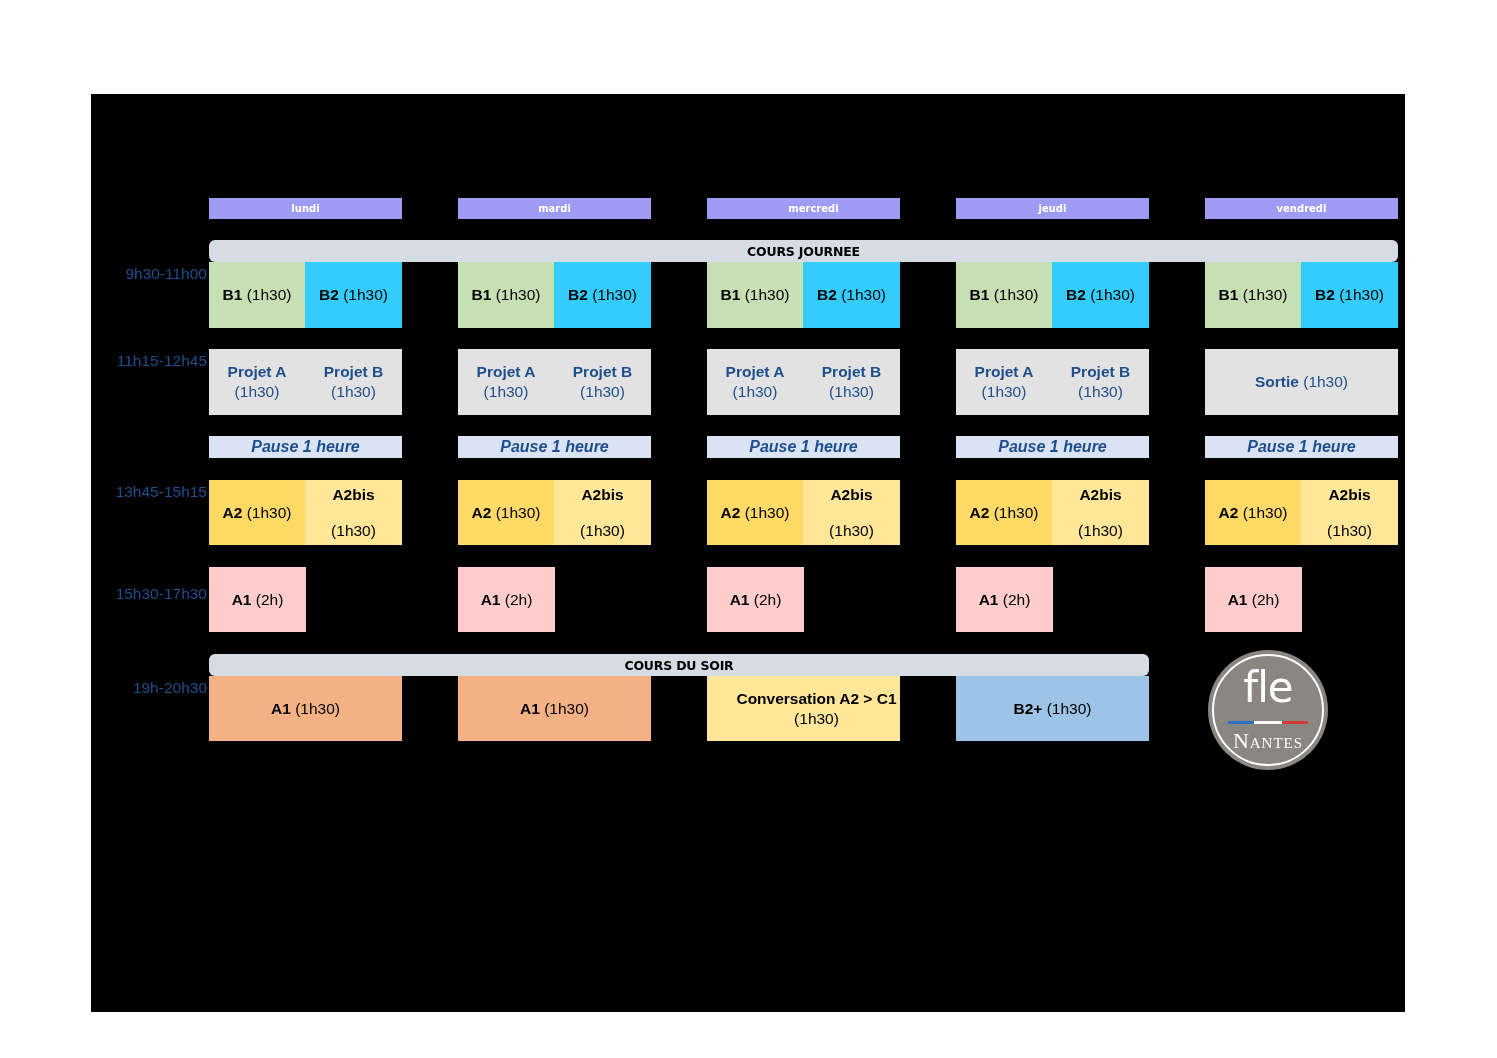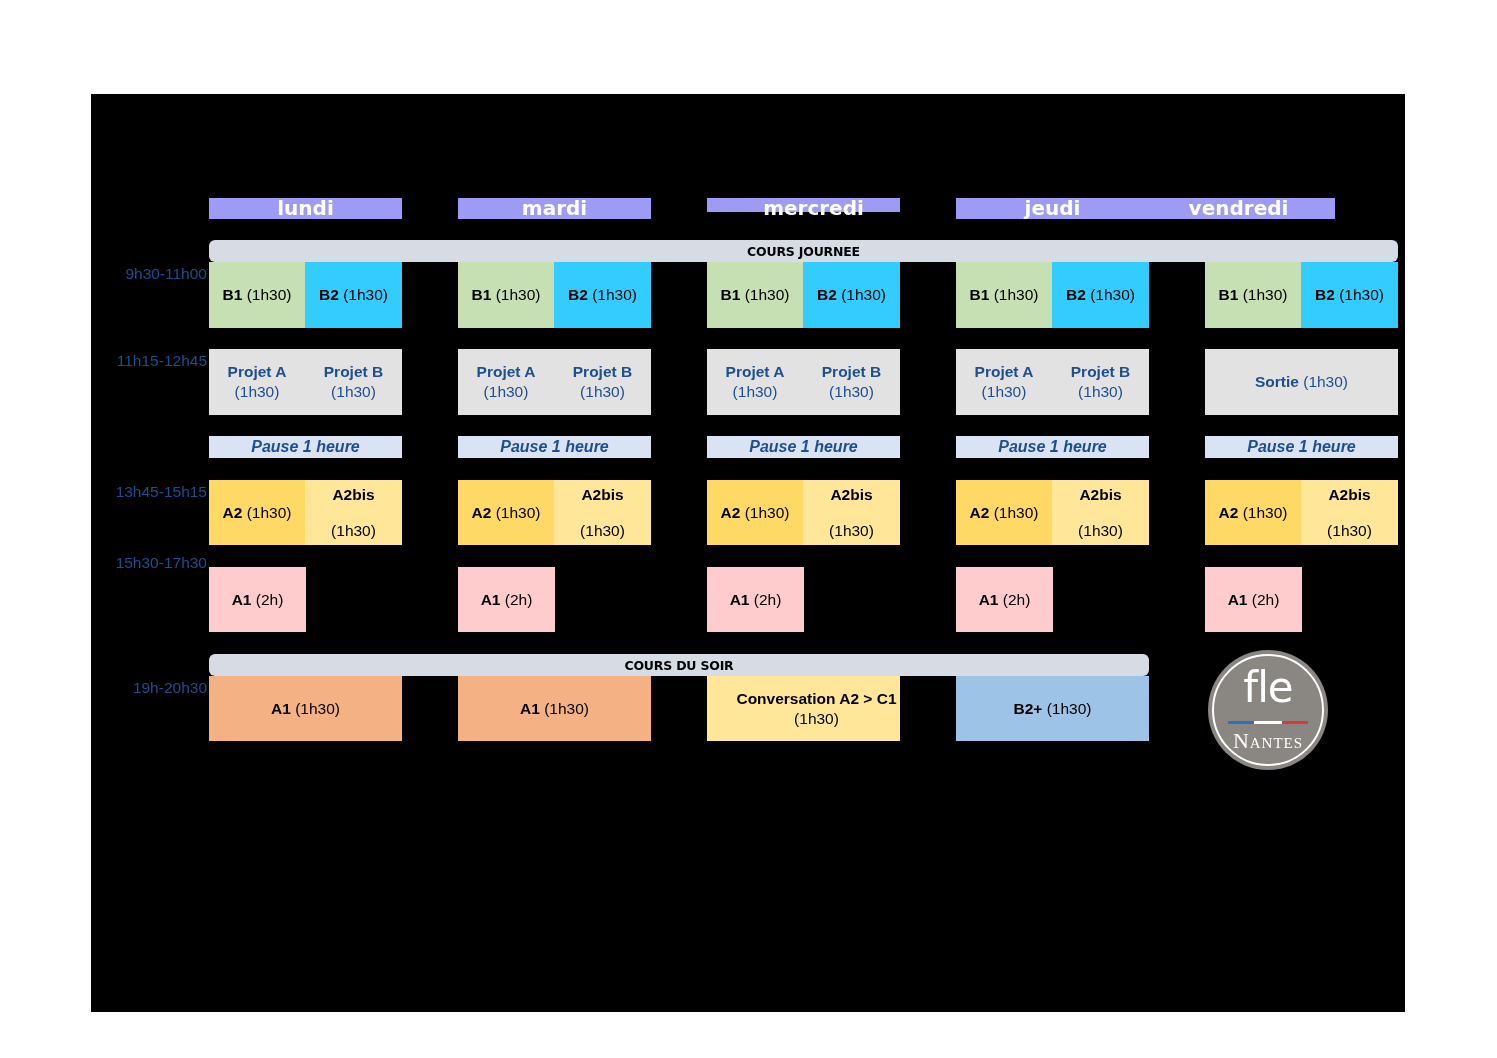--- a/index.html
+++ b/index.html
@@ -1,21 +1,21 @@
 <!DOCTYPE html>
 <html><head>
   <meta charset="utf-8">
   <style>
     html, body { margin:0; padding:0; }
     body { width:1497px; height:1058px; background:#ffffff; position:relative; overflow:hidden;
            font-family:"Liberation Sans", sans-serif; }
     .page { position:absolute; left:91px; top:94px; width:1314px; height:918px; background:#000000; }
     .abs { position:absolute; box-sizing:border-box; }
     .dayhdr { height:21px; background:#9d9bf3; color:#ffffff; font-family:"DejaVu Sans", sans-serif;
-              font-weight:bold; font-size:20px; text-align:center; line-height:21px; }
+              font-weight:bold; font-size:10px; text-align:center; line-height:21px; }
     .bar { height:22px; background:#d6dce4; color:#000; font-family:"DejaVu Sans", sans-serif;
            font-weight:bold; font-size:12.5px; text-align:center; line-height:23px; letter-spacing:-0.2px;border-radius:6px; }
     .time { width:120px; text-align:right; color:#1f4e8c; font-size:15.5px; line-height:18px; }
     .cell { display:flex; flex-direction:column; align-items:center; justify-content:center;
             text-align:center; font-size:15.5px; line-height:20px; color:#000; }
     .cell b { font-weight:bold; }
     .blue { color:#1f4e8c; }
     .c-b1 { background:#c6dfb3; }
     .c-b2 { background:#33ccff; }
     .c-proj { background:#e2e2e2; }
@@ -38,21 +38,21 @@
   </style>
 </head>
 <body>
 
 <div class="page"></div>
 
 <div id="grid">
     <div class="abs time" style="left: 87px; top: 265px; width: 120px;">9h30-11h00</div>
     <div class="abs time" style="left: 87px; top: 352px; width: 120px;">11h15-12h45</div>
     <div class="abs time" style="left: 87px; top: 483px; width: 120px;">13h45-15h15</div>
-    <div class="abs time" style="left: 87px; top: 554px; width: 120px;">15h30-17h30</div>
+    <div class="abs time" style="left: 87px; top: 585px; width: 120px;">15h30-17h30</div>
     <div class="abs time" style="left: 87px; top: 679px; width: 120px;">19h-20h30</div>
     <div class="abs bar" style="left: 209px; top: 240px; width: 1189px; height: 22px;">COURS JOURNEE</div>
     <div class="abs bar" style="left: 209px; top: 654px; width: 940px; height: 22px;">COURS DU SOIR</div>
     <div class="abs dayhdr" style="left: 209px; top: 198px; width: 193px; height: 21px;">lundi</div>
     <div class="abs cell c-b1" style="left: 209px; top: 262px; width: 96px; height: 66px;">
       <div><b>B1</b> <span>(1h30)</span></div>
     </div>
     <div class="abs cell c-b2" style="left: 305px; top: 262px; width: 97px; height: 66px;">
       <div><b>B2</b> <span>(1h30)</span></div>
     </div>
@@ -100,21 +100,21 @@
     <div class="abs cell c-a2bis" style="left: 554px; top: 480px; width: 97px; height: 65px;">
       <div><b>A2bis</b></div>
       <div><span>(1h30)</span></div>
     </div>
     <div class="abs cell c-a1" style="left: 458px; top: 567px; width: 97px; height: 65px;">
       <div><b>A1</b> <span>(2h)</span></div>
     </div>
     <div class="abs cell c-soir-a1" style="left: 458px; top: 676px; width: 193px; height: 65px;">
       <div><b>A1</b> <span>(1h30)</span></div>
     </div>
-    <div class="abs dayhdr" style="left: 707px; top: 198px; width: 193px; height: 14px; padding-left: 20px;">mercredi</div>
+    <div class="abs dayhdr" style="left: 707px; top: 198px; width: 193px; height: 21px; padding-left: 20px;">mercredi</div>
     <div class="abs cell c-b1" style="left: 707px; top: 262px; width: 96px; height: 66px;">
       <div><b>B1</b> <span>(1h30)</span></div>
     </div>
     <div class="abs cell c-b2" style="left: 803px; top: 262px; width: 97px; height: 66px;">
       <div><b>B2</b> <span>(1h30)</span></div>
     </div>
     <div class="abs cell c-proj" style="left: 707px; top: 349px; width: 96px; height: 66px;">
       <div class="blue"><b>Projet A</b></div>
       <div class="blue"><span>(1h30)</span></div>
     </div>
@@ -159,21 +159,21 @@
     <div class="abs cell c-a2bis" style="left: 1052px; top: 480px; width: 97px; height: 65px;">
       <div><b>A2bis</b></div>
       <div><span>(1h30)</span></div>
     </div>
     <div class="abs cell c-a1" style="left: 956px; top: 567px; width: 97px; height: 65px;">
       <div><b>A1</b> <span>(2h)</span></div>
     </div>
     <div class="abs cell c-b2plus" style="left: 956px; top: 676px; width: 193px; height: 65px;">
       <div><b>B2+</b> <span>(1h30)</span></div>
     </div>
-    <div class="abs dayhdr" style="left: 1142px; top: 198px; width: 193px; height: 21px;">vendredi</div>
+    <div class="abs dayhdr" style="left: 1205px; top: 198px; width: 193px; height: 21px;">vendredi</div>
     <div class="abs cell c-b1" style="left: 1205px; top: 262px; width: 96px; height: 66px;">
       <div><b>B1</b> <span>(1h30)</span></div>
     </div>
     <div class="abs cell c-b2" style="left: 1301px; top: 262px; width: 97px; height: 66px;">
       <div><b>B2</b> <span>(1h30)</span></div>
     </div>
     <div class="abs cell c-proj" style="left: 1205px; top: 349px; width: 193px; height: 66px;">
       <div class="blue"><b>Sortie</b> <span>(1h30)</span></div>
     </div>
     <div class="abs cell c-pause" style="left: 1205px; top: 436px; width: 193px; height: 22px; line-height: 22px;">Pause 1 heure</div>

